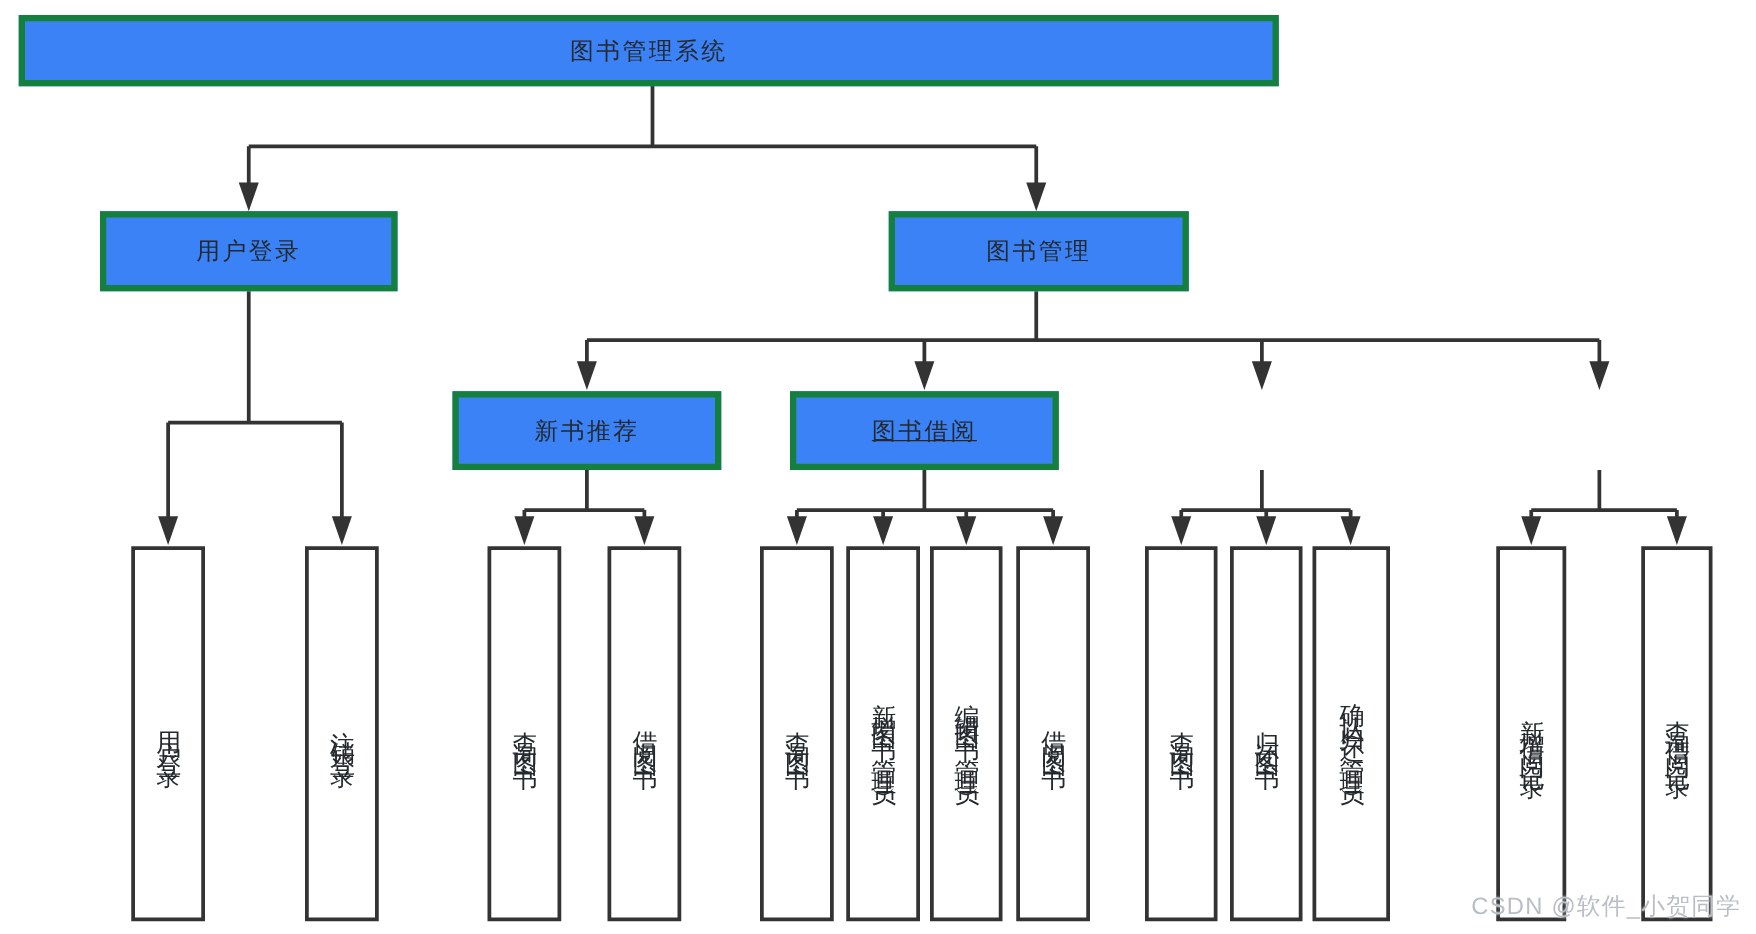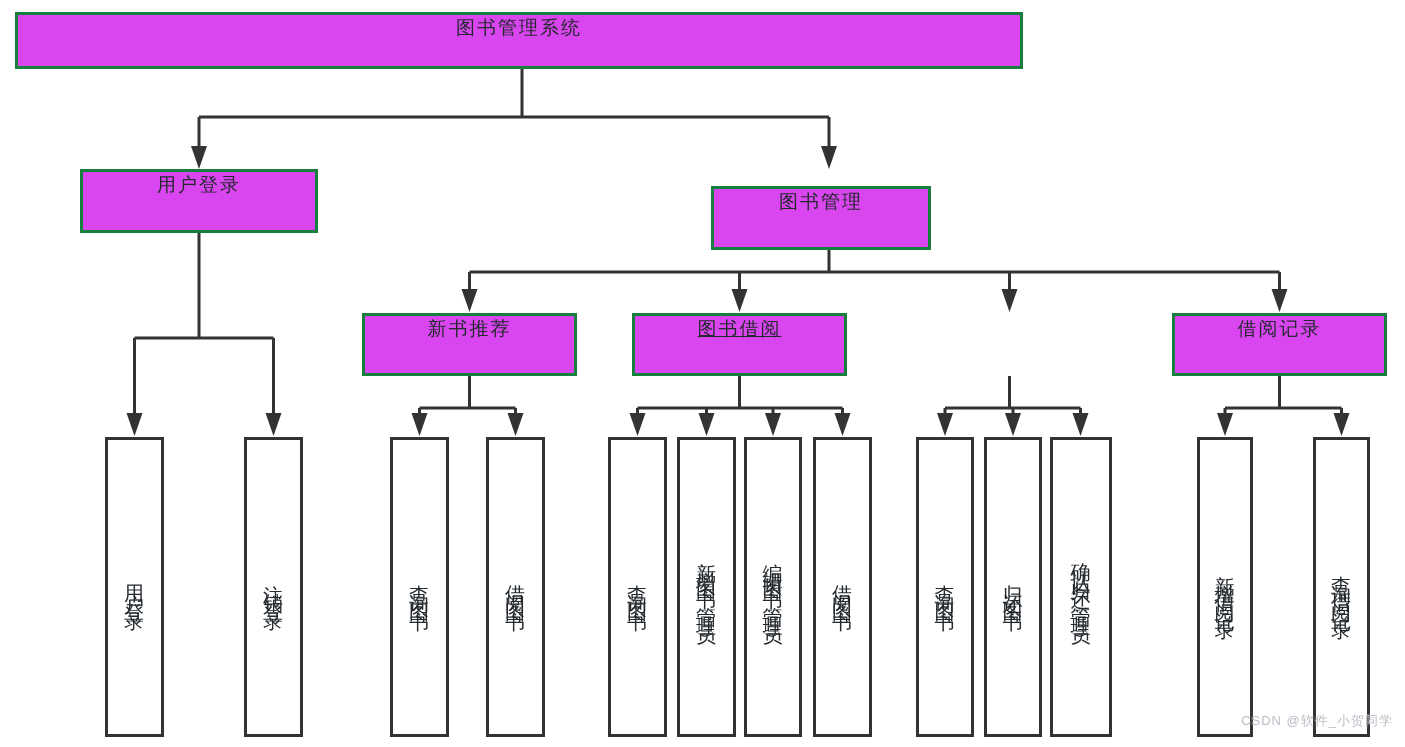--- a/index.html
+++ b/index.html
@@ -13,24 +13,24 @@
   }
   #connectors {
     position: absolute;
     left: 0; top: 0;
     width: 1405px; height: 747px;
     pointer-events: none;
   }
   .hbox {
     position: absolute;
     box-sizing: border-box;
-    background: #d946ef;
-    border: 3px solid #15803d;
+    background: #3b82f6;
+    border: 5px solid #15803d;
     display: flex;
-    align-items: flex-start;
+    align-items: center;
     justify-content: center;
     font-size: 19px;
     color: #24292e;
     letter-spacing: 2px;
     z-index: 2;
   }
   .vbox {
     position: absolute;
     box-sizing: border-box;
     background: #ffffff;
@@ -46,21 +46,21 @@
     font-size: 20px;
     color: #24292e;
     letter-spacing: 9px;
     line-height: 1;
     white-space: nowrap;
   }
   .watermark {
     position: absolute;
     right: 12px;
     top: 712px;
-    font-size: 13px;
+    font-size: 19px;
     color: #b9bec6;
     letter-spacing: 1px;
     z-index: 5;
     text-shadow: 0 0 2px #ffffff;
     margin-left: 38px;
   }
 </style>
 </head>
 <body>
 
@@ -129,32 +129,29 @@
     </g>
   </svg>
 
   <div class="hbox" style="left:15px; top:12px; width:1008px; height:57px;">
     <span>图书管理系统</span>
   </div>
 
   <div class="hbox" style="left:80px; top:169px; width:238px; height:64px;">
     <span>用户登录</span>
   </div>
-  <div class="hbox" style="left:711px; top:169px; width:220px; height:64px;margin-top:17px;">
+  <div class="hbox" style="left:711px; top:169px; width:240px; height:64px;">
     <span>图书管理</span>
   </div>
 
   <div class="hbox" style="left:362px; top:313px; width:215px; height:63px;">
     <span>新书推荐</span>
   </div>
   <div class="hbox" style="left:632px; top:313px; width:215px; height:63px;text-decoration:underline;">
     <span>图书借阅</span>
-  </div>
-  <div class="hbox" style="left:1172px; top:313px; width:215px; height:63px;">
-    <span>借阅记录</span>
   </div>
 
   <div class="vbox" style="left:105px; top:437px; width:59px; height:300px;">
     <span class="vtext">用户登录</span>
   </div>
   <div class="vbox" style="left:244px; top:437px; width:59px; height:300px;">
     <span class="vtext">注销登录</span>
   </div>
   <div class="vbox" style="left:390px; top:437px; width:59px; height:300px;">
     <span class="vtext">查询图书</span>

